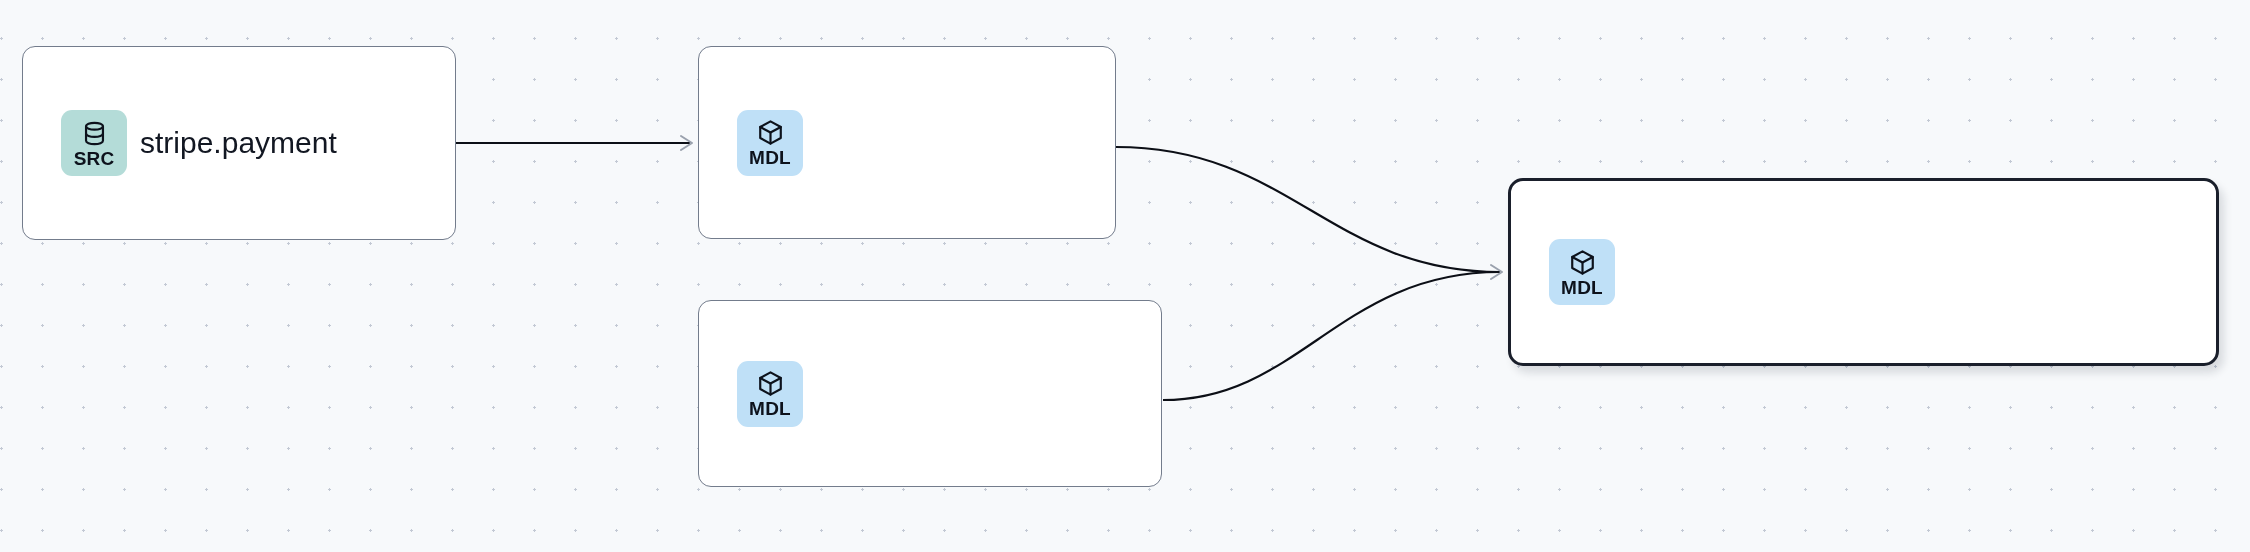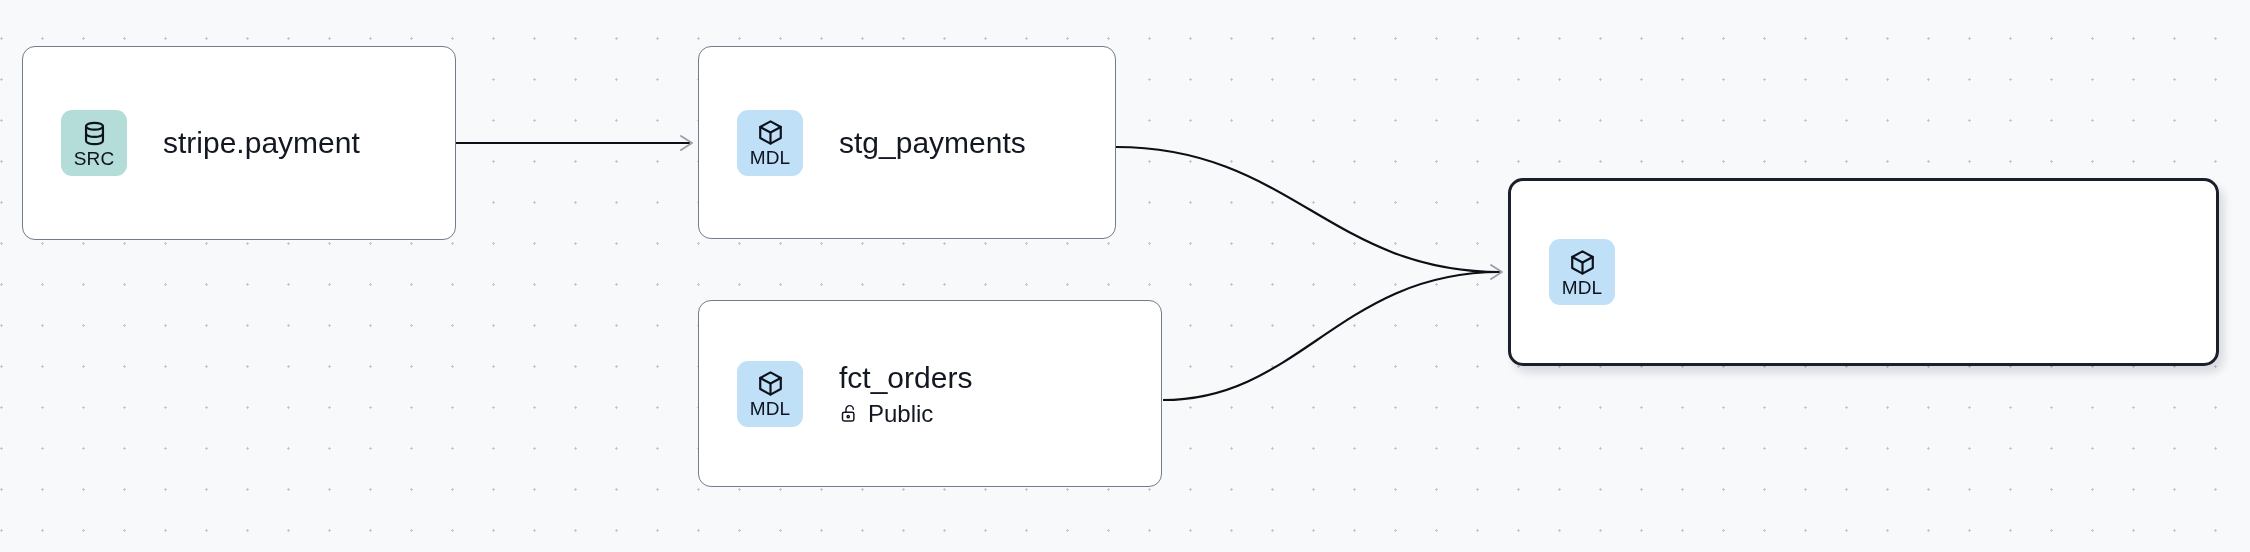--- a/index.html
+++ b/index.html
@@ -60,35 +60,36 @@
   .type-badge {
     flex: 0 0 auto;
     width: 66px;
     height: 66px;
     border-radius: 11px;
     display: flex;
     flex-direction: column;
     align-items: center;
     justify-content: center;
     gap: 1px;
+    font-weight: bold;
   }
   .type-badge .glyph {
     display: block;
     line-height: 0;
   }
   .type-badge .code {
     font-size: 19px;
     line-height: 19px;
     letter-spacing: 0.2px;
     color: #0d121c;
     font-family: "Liberation Sans", sans-serif;
   }
 
   .node-body {
-    margin-left: 36px;
+    margin-left: 13px;
     display: flex;
     flex-direction: column;
     justify-content: flex-start;
     gap: 6px;
     padding-right: 34px;
   }
   .node-title {
     font-size: 30px;
     line-height: 34px;
     color: #121722;
@@ -154,48 +155,32 @@
     <div class="type-badge" style="background:#bfe0f7;">
       <span class="glyph">
         <svg width="29" height="29" viewBox="0 0 24 24" fill="none" stroke="#0d121c" stroke-width="1.8" stroke-linecap="round" stroke-linejoin="round">
           <path d="M12 2.8 L20.5 7.4 V16.6 L12 21.2 L3.5 16.6 V7.4 Z"></path>
           <path d="M3.5 7.4 L12 12 L20.5 7.4"></path>
           <path d="M12 12 V21.2"></path>
         </svg>
       </span>
       <span class="code">MDL</span>
     </div>
-    <div class="node-body">
-      <div class="node-title">stg_payments</div>
-    </div>
   </div>
 
   <div class="node" id="node-model-fct-orders">
     <div class="type-badge" style="background:#bfe0f7;">
       <span class="glyph">
         <svg width="29" height="29" viewBox="0 0 24 24" fill="none" stroke="#0d121c" stroke-width="1.8" stroke-linecap="round" stroke-linejoin="round">
           <path d="M12 2.8 L20.5 7.4 V16.6 L12 21.2 L3.5 16.6 V7.4 Z"></path>
           <path d="M3.5 7.4 L12 12 L20.5 7.4"></path>
           <path d="M12 12 V21.2"></path>
         </svg>
       </span>
       <span class="code">MDL</span>
-    </div>
-    <div class="node-body">
-      <div class="node-title">fct_orders</div>
-      <div class="node-meta">
-        <span class="lock-glyph">
-          <svg width="21" height="21" viewBox="0 0 24 24" fill="none" stroke="#121722" stroke-width="1.7" stroke-linecap="round" stroke-linejoin="round">
-            <rect x="4" y="10.5" width="13" height="10" rx="2"></rect>
-            <path d="M8 10.5 V7.2 a4.2 4.2 0 0 1 8.4 0"></path>
-            <circle cx="10.5" cy="15.6" r="1.25"></circle>
-          </svg>
-        </span>
-        <span>Public</span>
-      </div>
     </div>
   </div>
 
   <div class="node selected" id="node-model-agg-journey">
     <div class="type-badge" style="background:#bfe0f7;">
       <span class="glyph">
         <svg width="29" height="29" viewBox="0 0 24 24" fill="none" stroke="#0d121c" stroke-width="1.8" stroke-linecap="round" stroke-linejoin="round">
           <path d="M12 2.8 L20.5 7.4 V16.6 L12 21.2 L3.5 16.6 V7.4 Z"></path>
           <path d="M3.5 7.4 L12 12 L20.5 7.4"></path>
           <path d="M12 12 V21.2"></path>

